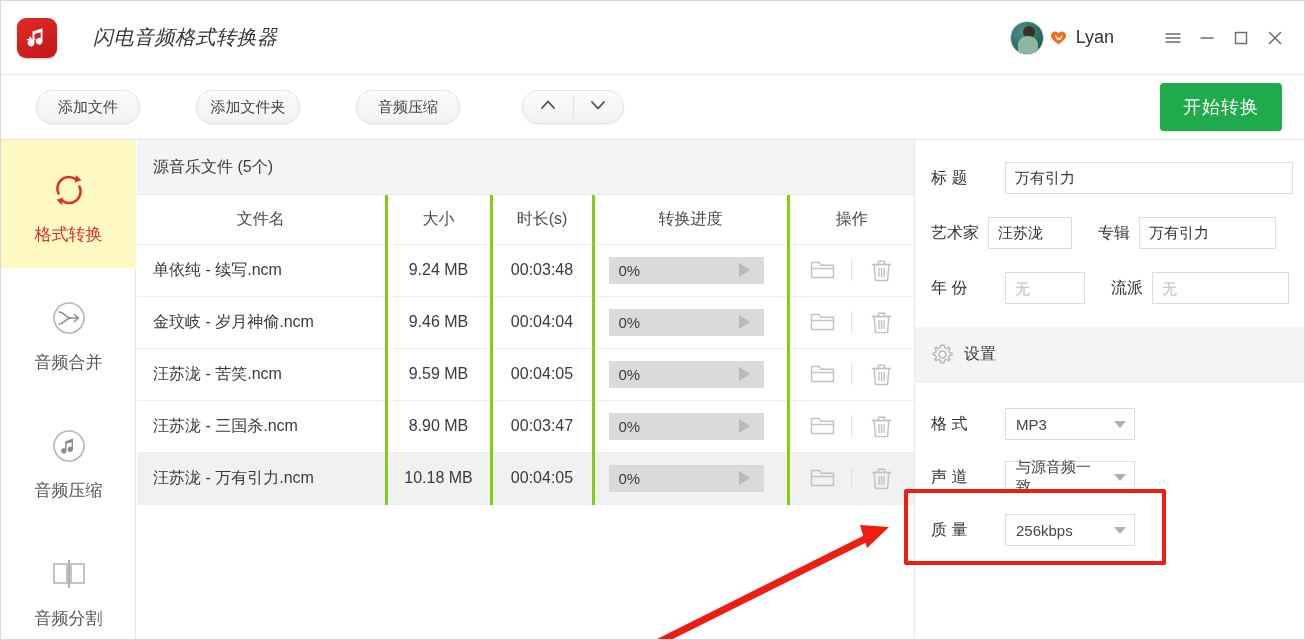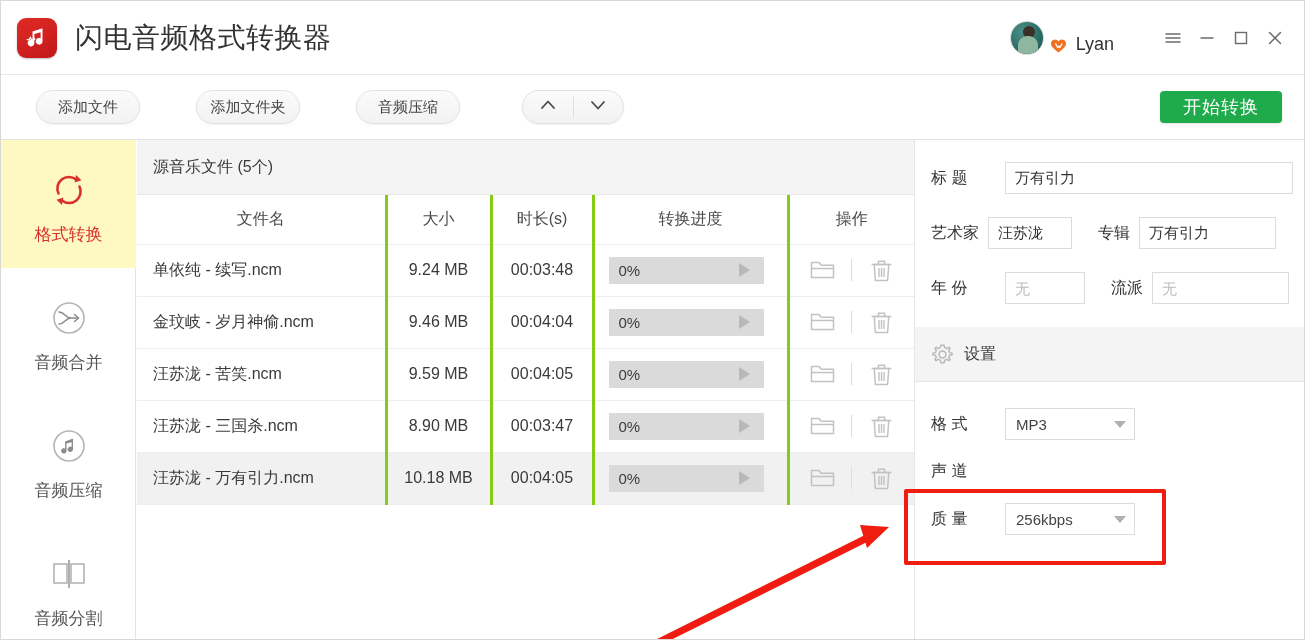--- a/index.html
+++ b/index.html
@@ -27,26 +27,27 @@
   }
   .logo {
     width: 40px; height: 40px; margin-left: 16px;
     border-radius: 9px;
     background: linear-gradient(150deg,#e02b26 0%, #c3171a 100%);
     display: flex; align-items: center; justify-content: center;
     box-shadow: 0 1px 2px rgba(0,0,0,.25);
     flex: none;
   }
   .app-title {
-    margin-left: 18px;
-    font-size: 28px; color: #333; letter-spacing: .5px;
+    margin-left: 36px;
+    font-size: 20px; color: #333; letter-spacing: .5px;
     white-space: nowrap;
+    font-style: italic;
   }
   .tb-right {
-    margin-left: auto; display: flex; align-items: flex-end;
+    margin-left: auto; display: flex; align-items: center;
     padding-right: 14px;
   }
   .avatar {
     width: 34px; height: 34px; border-radius: 50%;
     background: radial-gradient(circle at 35% 30%, #4d8f86 0%, #2d6f68 55%, #1d4f4a 100%);
     position: relative; overflow: hidden; flex: none;
     border: 1px solid #cfd9d8;
   }
   .avatar::after {
     content:""; position:absolute; left:7px; top:14px;
@@ -98,21 +99,21 @@
     box-shadow: 0 1px 2px rgba(0,0,0,.06);
     display: flex; align-items: center;
   }
   .arrow-btn {
     flex: 1; height: 100%; display: flex;
     align-items: center; justify-content: center; cursor: pointer;
   }
   .arrow-sep { width: 1px; height: 22px; background: #e0e0e0; }
   .btn-start {
     margin-left: auto; margin-right: 24px;
-    height: 32px; width: 122px; border-radius: 4px;
+    height: 48px; width: 122px; border-radius: 4px;
     background: #1faa4b; color: #fff;
     font-size: 18px; letter-spacing: 1px;
     display: flex; align-items: center; justify-content: center;
     cursor: pointer;
     box-shadow: 0 1px 2px rgba(0,0,0,.12);
   }
 
   
   .sidebar {
     position: absolute; left: 0; top: 139px;
@@ -586,20 +587,24 @@
       <div class="sel" style="width:130px; margin-left:8px;">
         <span>MP3</span>
         <span class="caret"></span>
       </div>
     </div>
 
     <div class="form-row" style="margin-top:21px;">
       <span class="flabel lbl-wide">
           <span>声 道</span>
         </span>
+      <div class="sel" style="width:130px; margin-left:8px;">
+        <span>与源音频一致</span>
+        <span class="caret"></span>
+      </div>
     </div>
 
     <div class="form-row" style="margin-top:21px;">
       <span class="flabel lbl-wide">
           <span>质 量</span>
         </span>
       <div class="sel" style="width:130px; margin-left:8px;">
         <span>256kbps</span>
         <span class="caret"></span>
       </div>

